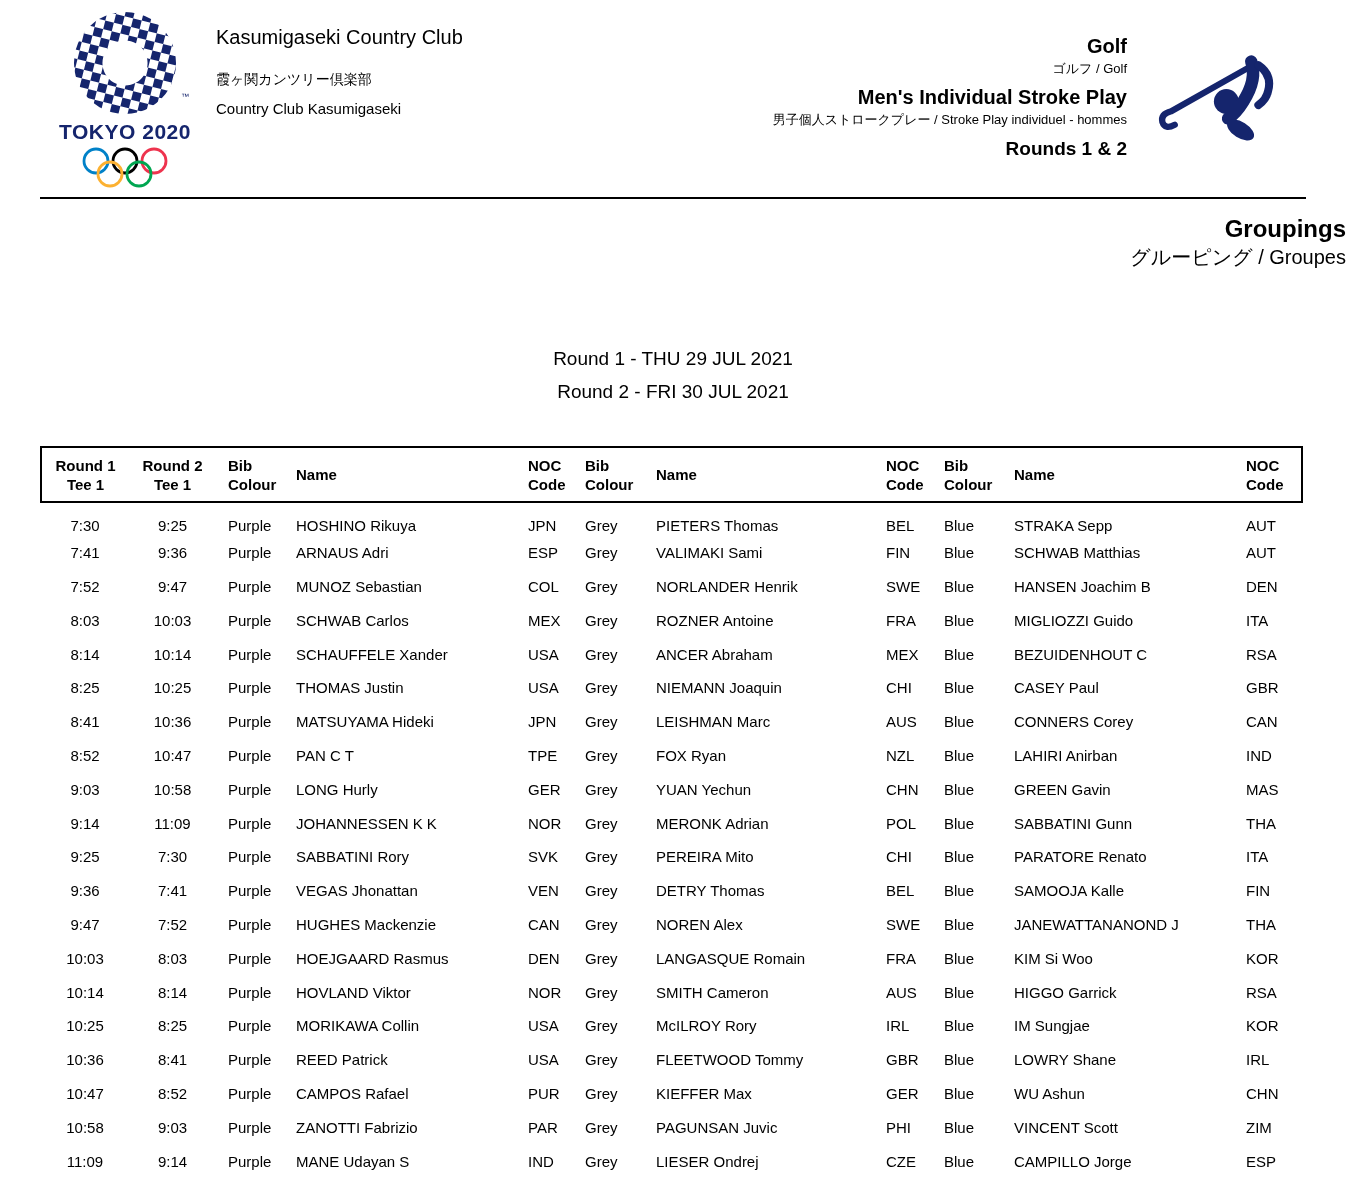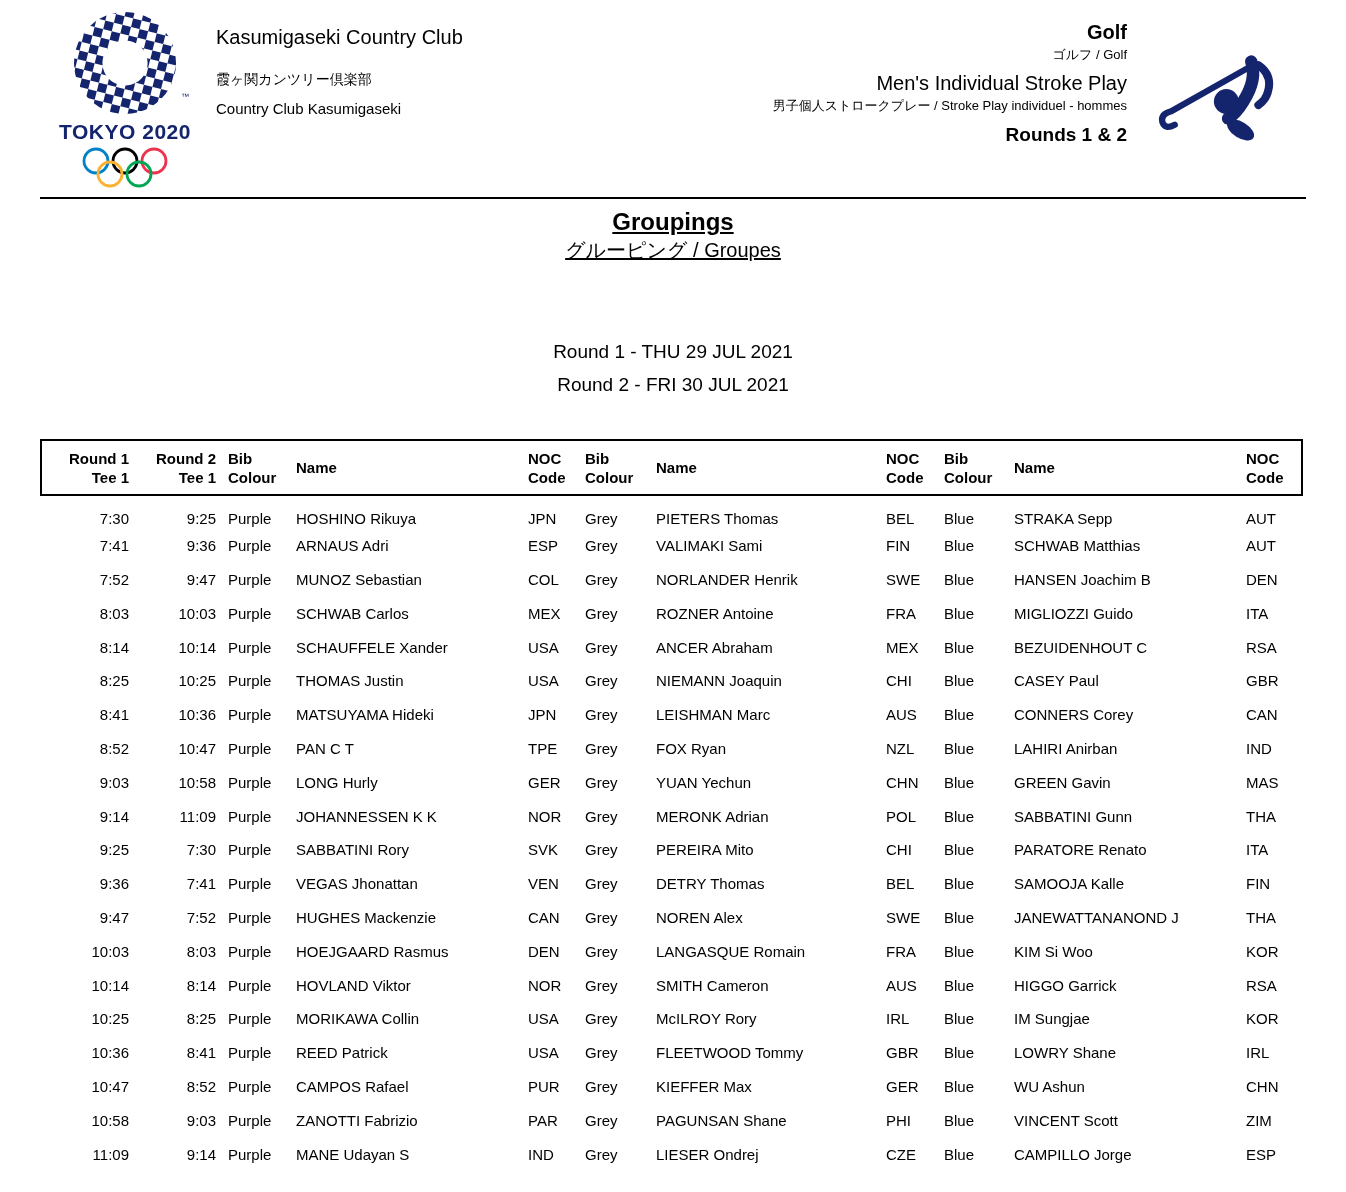--- a/index.html
+++ b/index.html
@@ -20,32 +20,32 @@
     font-size:21px; font-weight:800; letter-spacing:0.5px;
     color:var(--indigo); margin-top:1px; white-space:nowrap;
   }
   .rings { margin-top:3px; }
 
   .venue-block { position:absolute; left:216px; top:24px; }
   .venue-title { font-size:20px; font-weight:normal; line-height:26px; }
   .venue-ja { font-size:14px; line-height:22px; margin-top:18px; }
   .venue-alt { font-size:15px; line-height:22px; margin-top:8px; }
 
-  .event-block { position:absolute; right:219px; top:20px; text-align:right; }
+  .event-block { position:absolute; right:219px; top:34px; text-align:right; }
   .event-sport { font-size:20px; font-weight:bold; line-height:25px; }
   .event-sub { font-size:13px; line-height:20px; }
-  .event-name { font-size:20px; font-weight:normal; line-height:26px; margin-top:5px; }
+  .event-name { font-size:20px; font-weight:bold; line-height:26px; margin-top:5px; }
   .event-rounds { font-size:19px; font-weight:bold; line-height:26px; margin-top:6px; }
 
   .pictogram { position:absolute; left:1148px; top:42px; }
 
   .rule { border:none; border-top:2px solid #000; margin:0 40px 0 40px; }
 
   
-  .title-block { text-align:center; margin-top:8px;text-decoration:underline; }
+  .title-block { text-align:right; margin-top:15px; }
   .title-main { font-size:24px; font-weight:bold; line-height:30px; }
   .title-sub { font-size:20px; line-height:26px; }
 
   .schedule { text-align:center; margin-top:72px; }
   .schedule-line { font-size:19px; font-weight:normal; line-height:33px; }
 
   
   table.groupings {
     margin:38px 0 0 40px;
     width:1261px;
@@ -60,21 +60,21 @@
     border-top:2px solid #000; border-bottom:2px solid #000;
     font-size:15px; font-weight:bold; text-align:left;
     vertical-align:middle; height:55px; padding:4px 0;
     line-height:19px;
   }
   thead th:first-child { border-left:2px solid #000; }
   thead th:last-child { border-right:2px solid #000; }
   thead th .th-l2:empty { display:none; }
   thead th span { display:block; }
 
-  th.al-r, td.al-r { text-align:right; }
+  th.al-r, td.al-r { text-align:center; }
   th.pad-l, td.pad-l { padding-left:12px; }
 
   tbody td {
     font-size:15px; height:33.8px; vertical-align:middle;
     white-space:nowrap; overflow:hidden;
   }
   tbody tr:first-child td { padding-top:13px; }
 </style>
 </head>
 <body>
@@ -438,21 +438,21 @@
       <td>WU Ashun</td>
       <td>CHN</td>
     </tr>
         <tr>
       <td class="al-r">10:58</td>
       <td class="al-r">9:03</td>
       <td class="pad-l">Purple</td>
       <td>ZANOTTI Fabrizio</td>
       <td>PAR</td>
       <td>Grey</td>
-      <td>PAGUNSAN Shane</td>
+      <td>PAGUNSAN Juvic</td>
       <td>PHI</td>
       <td>Blue</td>
       <td>VINCENT Scott</td>
       <td>ZIM</td>
     </tr>
         <tr>
       <td class="al-r">11:09</td>
       <td class="al-r">9:14</td>
       <td class="pad-l">Purple</td>
       <td>MANE Udayan S</td>

